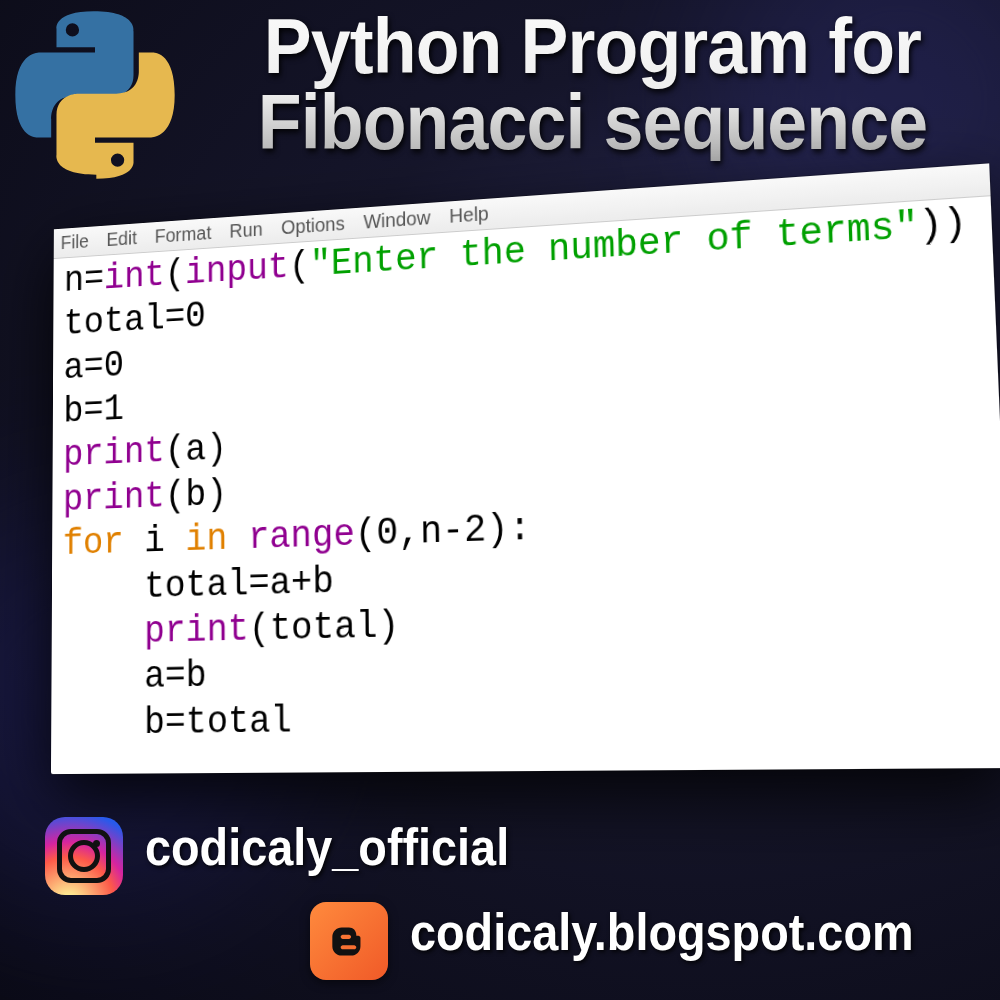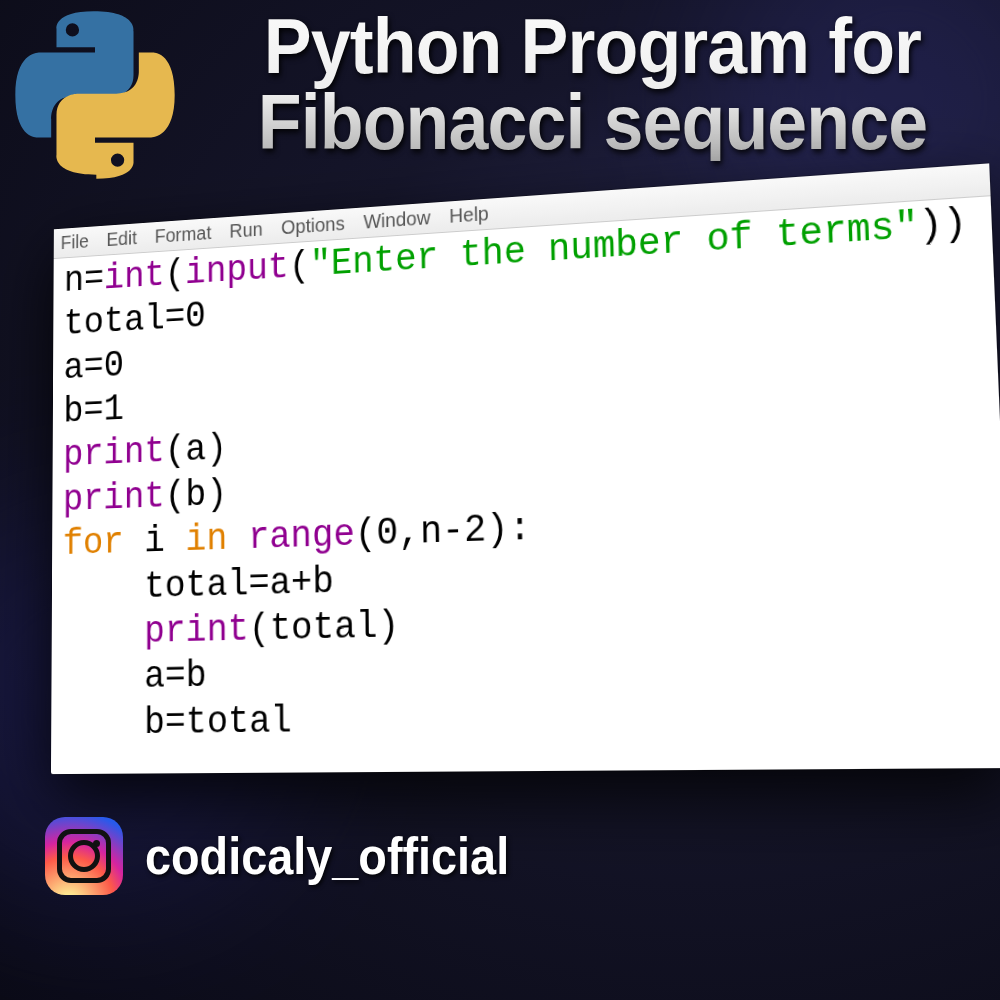--- a/index.html
+++ b/index.html
@@ -50,21 +50,21 @@
     padding: 2px 12px 28px 12px;
     font-family: 'Courier New', Courier, monospace;
     font-size: 38px; line-height: 1.22; color: #000;
     white-space: pre;
   }
   .k-builtin { color: #900090; }
   .k-string  { color: #00a000; }
   .k-keyword { color: #e08000; }
 
   .footer { position: absolute; bottom: 0; left: 0; right: 0; height: 200px; }
-  .social-row { position: absolute; display: flex; align-items: center; gap: 22px; }
+  .social-row { position: absolute; display: flex; gap: 22px; }
   .row-ig { bottom: 105px; left: 45px; }
   .row-bg { bottom: 20px; left: 310px; }
   .social-text {
     font-size: 52px; font-weight: 900; color: #fff;
     font-family: 'Arial Black', Arial, sans-serif;
     text-shadow: 2px 2px 5px rgba(0,0,0,0.85);
     transform: scaleX(0.9);
     transform-origin: left;
   }
   .ig-icon {
@@ -126,13 +126,21 @@
   </div>
 </div>
 
 <div class="footer">
   <div class="social-row row-ig">
     <div class="ig-icon">
         <div class="ig-inner"></div>
       </div>
     <div class="social-text">codicaly_official</div>
   </div>
+  <div class="social-row row-bg">
+    <div class="bg-icon">
+      <svg viewBox="0 0 48 48" width="50" height="50">
+        <path fill="#111" d="M17 11h7c4 0 7 3 7 7v1h2c1 0 2 1 2 2v8c0 5-4 9-9 9H17c-5 0-9-4-9-9V20c0-5 4-9 9-9zm1 7c-1 0-2 1-2 2s1 2 2 2h6c1 0 2-1 2-2s-1-2-2-2h-6zm0 10c-1 0-2 1-2 2s1 2 2 2h11c1 0 2-1 2-2s-1-2-2-2H18z"></path>
+      </svg>
+    </div>
+    <div class="social-text">codicaly.blogspot.com</div>
+  </div>
 </div>
 
 </body></html>

